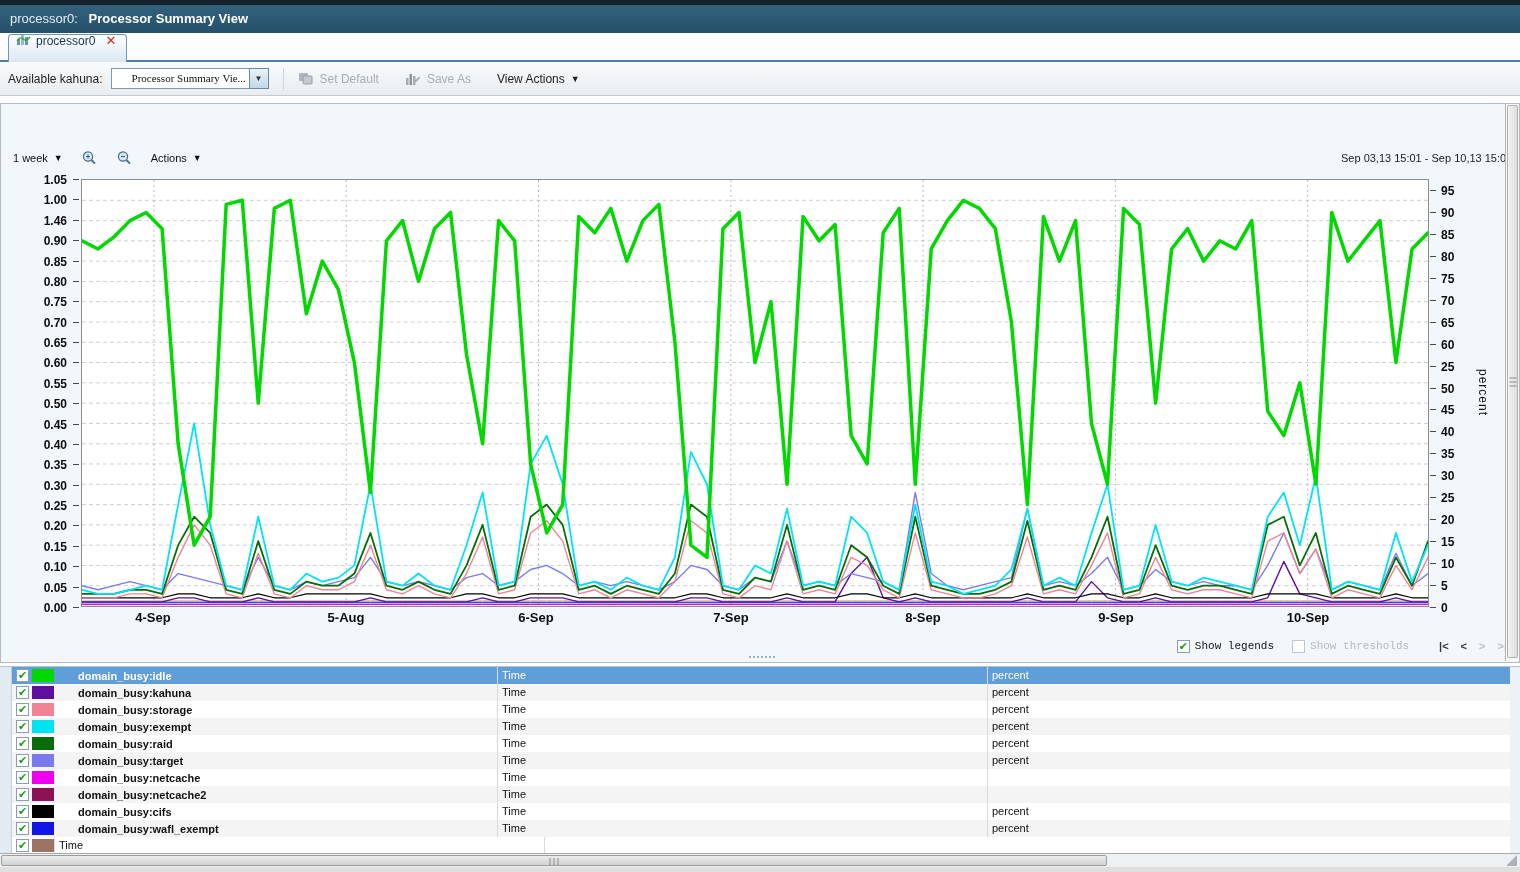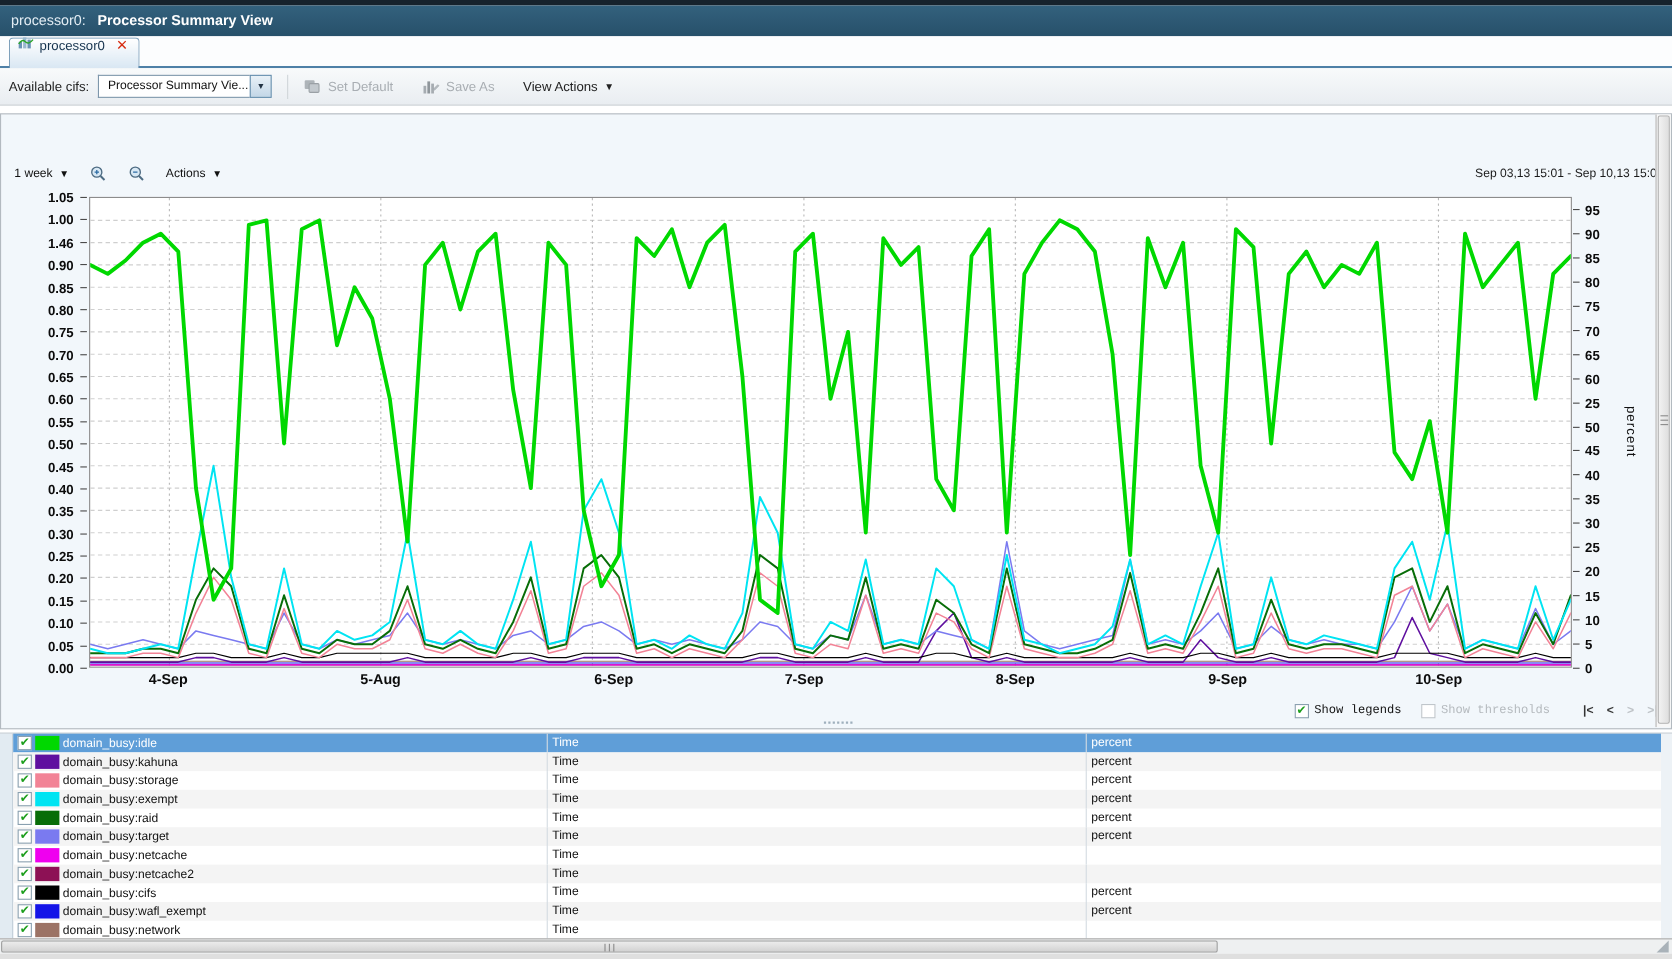--- a/index.html
+++ b/index.html
@@ -21,21 +21,21 @@
          background:linear-gradient(#ffffff,#d9e7f3); border:1px solid #7096b4; border-bottom:none;
          border-radius:4px 4px 0 0; display:flex; align-items:center; padding:0 10px 16px 7px; }
   .tab .lbl { font-size:12px; color:#16334e; margin:0 4px 0 5px; }
   .tab .close { color:#d62b10; font-weight:bold; font-size:13px; margin-left:6px; cursor:default; }
 
   .toolbar { position:absolute; left:0; top:62px; width:1520px; height:34px;
              background:linear-gradient(#f8fafb,#e9edf1); border-bottom:1px solid #c4cacf;
              display:flex; align-items:center; font-size:12px; color:#222; padding-left:8px; }
   .combo { display:flex; margin-left:8px; }
   .combo-value { width:138px; height:21px; background:#fff; border:1px solid #7e97ab; border-right:none;
-                 font-size:11px; color:#111; padding:3px 8px; white-space:nowrap; overflow:hidden; }
+                 font-size:11px; color:#111; padding:3px 20px; white-space:nowrap; overflow:hidden;font-family:Liberation Serif, serif; }
   .combo-btn { width:20px; height:21px; background:linear-gradient(#e9f1f7,#c3d7e7); border:1px solid #628cac;
                display:flex; align-items:center; justify-content:center; font-size:8px; color:#234; }
   .tb-sep { width:1px; height:22px; background:#d0d5d9; margin:0 14px; }
   .tb-btn { display:flex; align-items:center; margin-right:26px; }
   .tb-btn.disabled { color:#a9aeb3; }
   .tb-btn .ic { margin-right:6px; display:inline-flex; }
   .caret { font-size:9px; margin-left:6px; color:inherit; }
 
   
   .panel { position:absolute; left:0; top:103px; width:1520px; height:560px;
@@ -86,21 +86,21 @@
             border-top:1px solid #b9c2ca; }
   .legend-gutter { position:absolute; left:0; top:0; width:12px; height:100%; background:#e2ebf2;
                    border-right:1px solid #c3cfd9; }
   .legend-rightstrip { position:absolute; left:1510px; top:0; width:10px; height:100%; background:#edf2f6; }
   .legrow { position:absolute; left:12px; width:1498px; height:17px; display:flex; align-items:center;
             font-size:11px; color:#101010; }
   .legrow.alt { background:#f4f4f4; }
   .legrow.sel { background:#5f9ed8; color:#ffffff; }
   .legrow .cb { width:13px; height:13px; margin:0 0 0 4px; }
   .sw { width:22px; height:13px; margin-left:3px; }
-  .cell-name { width:443px; padding-left:3px; overflow:hidden; white-space:nowrap; }
+  .cell-name { width:443px; padding-left:24px; overflow:hidden; white-space:nowrap;font-weight:bold; }
   .cell-time { width:490px; padding-left:4px; border-left:1px solid #d4dbe1; height:17px; line-height:17px; }
   .cell-unit { width:483px; padding-left:4px; border-left:1px solid #d4dbe1; height:17px; line-height:17px; }
 
   
   .hscroll { position:absolute; left:0; top:853px; width:1520px; height:14px; background:#eef0f1;
              border-top:1px solid #a8a8a8; }
   .hthumb { position:absolute; left:1px; top:1px; width:1106px; height:11px; border:1px solid #9b9b9b;
             border-radius:2px; background:linear-gradient(#ececec,#d2d2d2); }
   .hgrip { position:absolute; left:50%; top:2px; width:9px; height:7px; transform:translateX(-50%);
            display:flex; justify-content:space-between; }
@@ -138,21 +138,21 @@
             <rect x="9" y="5" width="3" height="8" fill="#6a93b5"></rect>
             <path d="M1 9 Q4 4 7 7 T14 5" stroke="#2ca52c" fill="none" stroke-width="1.3"></path>
           </svg>
       </span>
       <span class="lbl">processor0</span>
       <span class="close">✕</span>
     </div>
   </div>
 
   <div class="toolbar">
-    <span>Available cifs:</span>
+    <span>Available kahuna:</span>
     <div class="combo">
       <div class="combo-value">Processor Summary Vie...</div>
       <div class="combo-btn">
         <span>▼</span>
       </div>
     </div>
     <div class="tb-sep"></div>
     <div class="tb-btn disabled">
       <span class="ic">
         <svg width="16" height="14" viewBox="0 0 16 14">
@@ -336,21 +336,21 @@
           <polyline points="0.0,419.8 16.0,419.8 32.1,419.8 48.1,415.8 64.2,415.8 80.2,419.8 96.3,379.1 112.3,346.5 128.4,366.9 144.4,415.8 160.5,419.8 176.5,375.0 192.6,415.8 208.6,419.8 224.7,407.6 240.7,411.7 256.8,411.7 272.8,403.5 288.9,366.9 304.9,411.7 321.0,415.8 337.0,407.6 353.0,415.8 369.1,419.8 385.1,395.4 401.2,358.7 417.2,415.8 433.3,411.7 449.3,354.6 465.4,342.4 481.4,362.8 497.5,415.8 513.5,411.7 529.6,419.8 545.6,411.7 561.7,415.8 577.7,419.8 593.8,403.5 609.8,342.4 625.9,354.6 641.9,415.8 658.0,419.8 674.0,407.6 690.0,411.7 706.1,362.8 722.1,415.8 738.2,411.7 754.2,415.8 770.3,379.1 786.3,387.2 802.4,411.7 818.4,419.8 834.5,354.6 850.5,411.7 866.6,415.8 882.6,419.8 898.7,419.8 914.7,415.8 930.8,407.6 946.8,358.7 962.9,415.8 978.9,411.7 995.0,415.8 1011.0,387.2 1027.0,354.6 1043.1,419.8 1059.1,415.8 1075.2,379.1 1091.2,411.7 1107.3,415.8 1123.3,411.7 1139.4,411.7 1155.4,415.8 1171.5,419.8 1187.5,362.8 1203.6,354.6 1219.6,395.4 1235.7,370.9 1251.7,419.8 1267.8,411.7 1283.8,415.8 1299.9,419.8 1315.9,387.2 1332.0,411.7 1348.0,379.1" fill="none" stroke="#f28396" stroke-width="1.4" stroke-linejoin="round" stroke-linecap="round"></polyline>
           <polyline points="0.0,415.8 16.0,415.8 32.1,415.8 48.1,411.7 64.2,411.7 80.2,415.8 96.3,366.9 112.3,338.3 128.4,354.6 144.4,411.7 160.5,415.8 176.5,362.8 192.6,411.7 208.6,415.8 224.7,403.5 240.7,407.6 256.8,407.6 272.8,395.4 288.9,354.6 304.9,407.6 321.0,411.7 337.0,403.5 353.0,411.7 369.1,415.8 385.1,387.2 401.2,346.5 417.2,411.7 433.3,407.6 449.3,338.3 465.4,326.1 481.4,346.5 497.5,411.7 513.5,407.6 529.6,415.8 545.6,407.6 561.7,411.7 577.7,415.8 593.8,395.4 609.8,326.1 625.9,338.3 641.9,411.7 658.0,415.8 674.0,399.5 690.0,403.5 706.1,346.5 722.1,411.7 738.2,407.6 754.2,411.7 770.3,366.9 786.3,379.1 802.4,407.6 818.4,415.8 834.5,338.3 850.5,407.6 866.6,411.7 882.6,415.8 898.7,415.8 914.7,411.7 930.8,403.5 946.8,342.4 962.9,411.7 978.9,407.6 995.0,411.7 1011.0,379.1 1027.0,338.3 1043.1,415.8 1059.1,411.7 1075.2,366.9 1091.2,407.6 1107.3,411.7 1123.3,407.6 1139.4,407.6 1155.4,411.7 1171.5,415.8 1187.5,346.5 1203.6,338.3 1219.6,387.2 1235.7,354.6 1251.7,415.8 1267.8,407.6 1283.8,411.7 1299.9,415.8 1315.9,379.1 1332.0,407.6 1348.0,362.8" fill="none" stroke="#086d08" stroke-width="1.8" stroke-linejoin="round" stroke-linecap="round"></polyline>
           <polyline points="0.0,411.7 16.0,415.8 32.1,415.8 48.1,411.7 64.2,407.6 80.2,411.7 96.3,326.1 112.3,244.6 128.4,346.5 144.4,407.6 160.5,411.7 176.5,338.3 192.6,407.6 208.6,411.7 224.7,395.4 240.7,403.5 256.8,399.5 272.8,387.2 288.9,305.7 304.9,403.5 321.0,407.6 337.0,395.4 353.0,407.6 369.1,411.7 385.1,366.9 401.2,313.9 417.2,407.6 433.3,403.5 449.3,285.3 465.4,256.8 481.4,305.7 497.5,407.6 513.5,403.5 529.6,411.7 545.6,399.5 561.7,407.6 577.7,411.7 593.8,379.1 609.8,273.1 625.9,305.7 641.9,407.6 658.0,411.7 674.0,387.2 690.0,395.4 706.1,330.2 722.1,407.6 738.2,403.5 754.2,407.6 770.3,338.3 786.3,354.6 802.4,403.5 818.4,411.7 834.5,326.1 850.5,403.5 866.6,407.6 882.6,415.8 898.7,411.7 914.7,407.6 930.8,391.3 946.8,330.2 962.9,407.6 978.9,399.5 995.0,407.6 1011.0,354.6 1027.0,305.7 1043.1,411.7 1059.1,407.6 1075.2,346.5 1091.2,403.5 1107.3,407.6 1123.3,399.5 1139.4,403.5 1155.4,407.6 1171.5,411.7 1187.5,338.3 1203.6,313.9 1219.6,366.9 1235.7,297.6 1251.7,411.7 1267.8,403.5 1283.8,407.6 1299.9,411.7 1315.9,354.6 1332.0,403.5 1348.0,366.9" fill="none" stroke="#00e4f2" stroke-width="1.8" stroke-linejoin="round" stroke-linecap="round"></polyline>
           <polyline points="0.0,61.1 16.0,69.3 32.1,57.1 48.1,40.8 64.2,32.6 80.2,48.9 96.3,265.0 112.3,366.9 128.4,338.3 144.4,24.5 160.5,20.4 176.5,224.2 192.6,28.5 208.6,20.4 224.7,134.5 240.7,81.5 256.8,110.1 272.8,183.4 288.9,313.9 304.9,61.1 321.0,40.8 337.0,101.9 353.0,48.9 369.1,32.6 385.1,175.3 401.2,265.0 417.2,40.8 433.3,61.1 449.3,285.3 465.4,354.6 481.4,326.1 497.5,36.7 513.5,53.0 529.6,28.5 545.6,81.5 561.7,40.8 577.7,24.5 593.8,163.0 609.8,366.9 625.9,379.1 641.9,48.9 658.0,32.6 674.0,183.4 690.0,122.3 706.1,305.7 722.1,36.7 738.2,61.1 754.2,44.8 770.3,256.8 786.3,285.3 802.4,53.0 818.4,28.5 834.5,305.7 850.5,69.3 866.6,40.8 882.6,20.4 898.7,28.5 914.7,48.9 930.8,142.7 946.8,326.1 962.9,36.7 978.9,81.5 995.0,40.8 1011.0,244.6 1027.0,305.7 1043.1,28.5 1059.1,44.8 1075.2,224.2 1091.2,69.3 1107.3,48.9 1123.3,81.5 1139.4,61.1 1155.4,69.3 1171.5,40.8 1187.5,232.3 1203.6,256.8 1219.6,203.8 1235.7,305.7 1251.7,32.6 1267.8,81.5 1283.8,61.1 1299.9,40.8 1315.9,183.4 1332.0,69.3 1348.0,53.0" fill="none" stroke="#00d800" stroke-width="3.5" stroke-linejoin="round" stroke-linecap="round"></polyline>
         </svg>
     </div>
 
     <div class="xaxis" id="xaxis">
         <div class="xtick-lbl" style="left:37px">4-Sep</div>
         <div class="xtick-lbl" style="left:230px">5-Aug</div>
-        <div class="xtick-lbl" style="left:442px">6-Sep</div>
+        <div class="xtick-lbl" style="left:420px">6-Sep</div>
         <div class="xtick-lbl" style="left:615px">7-Sep</div>
         <div class="xtick-lbl" style="left:807px">8-Sep</div>
         <div class="xtick-lbl" style="left:1000px">9-Sep</div>
         <div class="xtick-lbl" style="left:1192px">10-Sep</div>
       </div>
 
     <div class="chart-controls">
       <span class="cb checked">
         <span>✔</span>
       </span>
@@ -458,21 +458,20 @@
         <span class="sw" style="background:#1414e8"></span>
         <span class="cell-name">domain_busy:wafl_exempt</span>
         <span class="cell-time">Time</span>
         <span class="cell-unit">percent</span>
       </div>
       <div class="legrow" style="top:170px">
         <span class="cb checked">
           <span>✔</span>
         </span>
         <span class="sw" style="background:#9c7365"></span>
-        <span class="cell-name">domain_busy:network</span>
         <span class="cell-time">Time</span>
         <span class="cell-unit"></span>
       </div>
     </div>
 
   <div class="hscroll">
     <div class="hthumb">
       <span class="hgrip">
           <i></i>
           <i></i>

